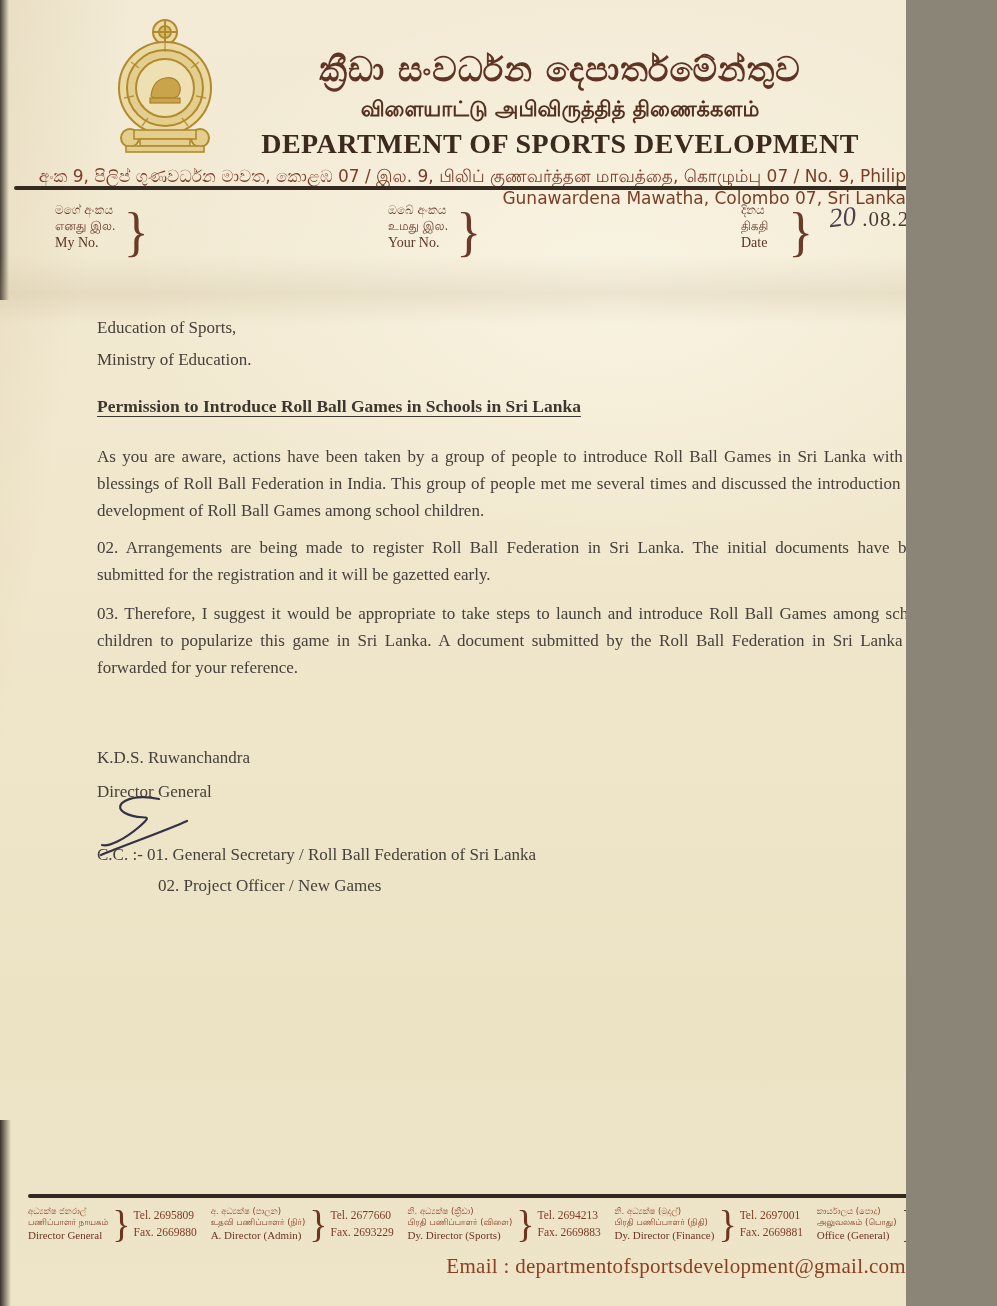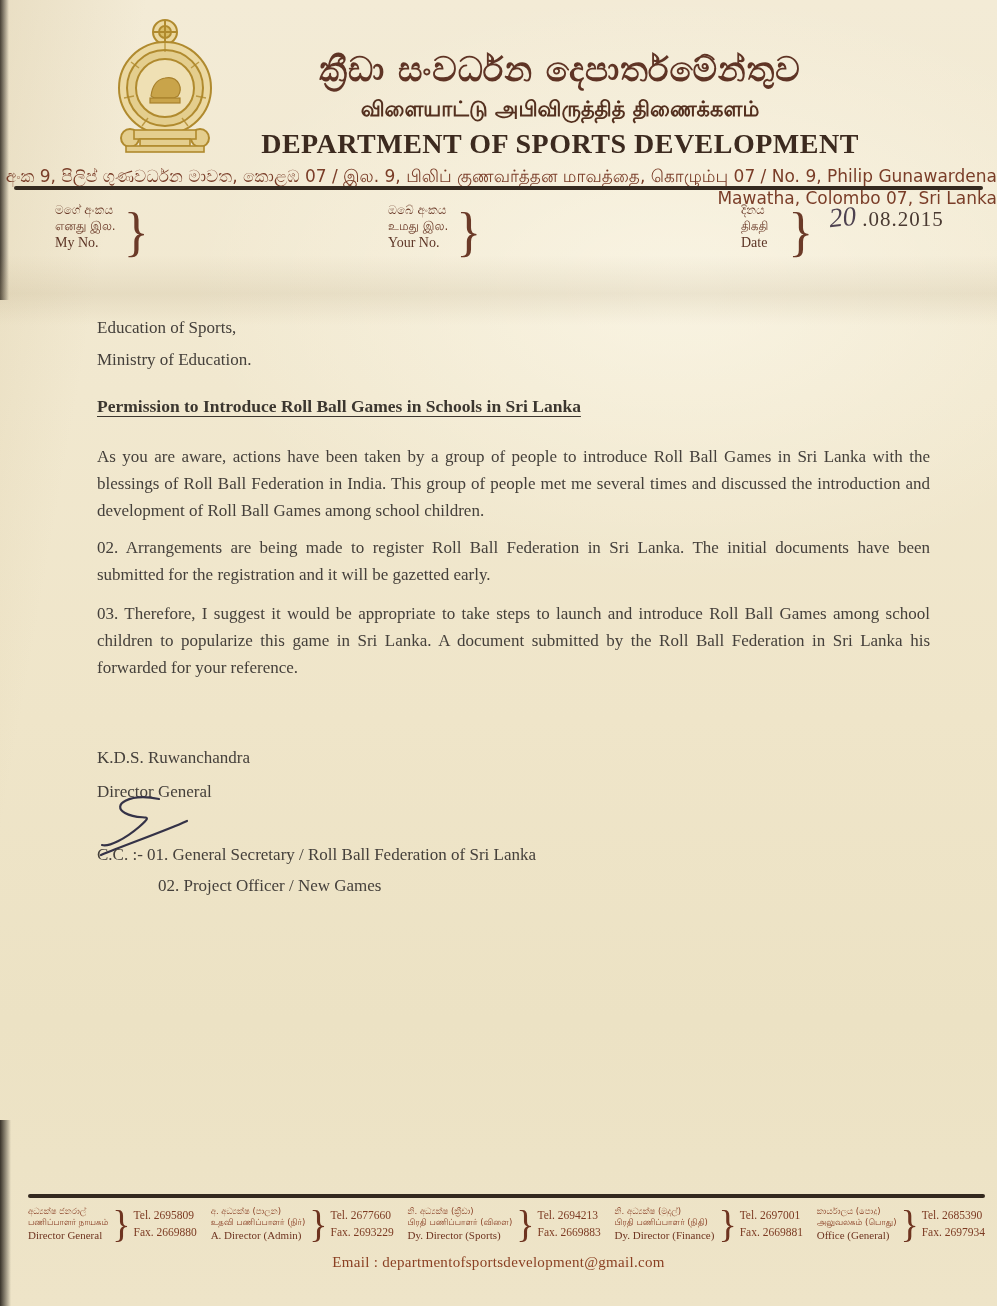--- a/index.html
+++ b/index.html
@@ -1,18 +1,18 @@
 <!DOCTYPE html>
 <html><head>
 <meta charset="utf-8">
 <style>
   * { margin:0; padding:0; box-sizing:border-box; }
   html,body { background:#8b8578; }
   .page {
-    position:relative; width:997px; height:1306px; overflow:hidden;
+    position:relative; width:906px; height:1306px; overflow:hidden;
     font-family:"Liberation Serif", serif;
     background:
       radial-gradient(ellipse 700px 420px at 68% 22%, rgba(255,252,240,.55), rgba(255,252,240,0) 70%),
       linear-gradient(100deg, rgba(214,198,160,.35) 0%, rgba(214,198,160,0) 12%),
       linear-gradient(180deg, #f3ebd6 0%, #f1e8cf 30%, #efe5c9 55%, #ece2c4 78%, #eee4c8 100%);
     color:#46403a;
   }
   
   .scan-edge-top { position:absolute; left:0; top:0; width:9px; height:300px; background:linear-gradient(90deg,#2a241c,rgba(42,36,28,0)); opacity:.85; }
   .scan-edge-bottom { position:absolute; left:0; top:1120px; width:11px; height:186px; background:linear-gradient(90deg,#241f18,rgba(36,31,24,0)); opacity:.9; }
@@ -65,22 +65,22 @@
   .ftr-rule { position:absolute; left:28px; top:1194px; width:957px; height:4px; background:#33281e; border-radius:2px; }
   .ftr-row { position:absolute; left:28px; top:1202px; width:957px; display:flex; justify-content:space-between; }
   .contact { display:flex; align-items:center; color:#8a4026; }
   .c-labels { display:flex; flex-direction:column; line-height:1.3; }
   .c-si { font-size:8.5px; font-family:"DejaVu Sans","Liberation Sans",sans-serif; white-space:nowrap; }
   .c-ta { font-size:8.5px; font-family:"DejaVu Sans","Liberation Sans",sans-serif; white-space:nowrap; }
   .c-en { font-size:11px; font-family:"Liberation Serif",serif; color:#6e3420; white-space:nowrap; }
   .c-brace { font-size:38px; font-weight:200; color:#6e3420; margin:0 3px 0 4px; font-family:"Liberation Serif",serif; }
   .c-nums { display:flex; flex-direction:column; line-height:1.5; font-size:11.5px; color:#7c3a22; white-space:nowrap;
             font-family:"Liberation Serif",serif; }
-  .email-line { position:absolute; left:0; top:1254px; width:100%; text-align:center;
-                font-size:15px; color:#8a3f22; letter-spacing:.3px; }
+  .email-line { position:absolute; left:0; top:1254px; width:100%; text-align:right;
+                font-size:21px; color:#8a3f22; letter-spacing:.3px; }
 </style>
 </head>
 <body>
 
 <div class="page">
   <div class="scan-edge-top"></div>
   <div class="scan-edge-bottom"></div>
   <div class="scan-shadow-band"></div>
 
   <svg class="emblem" viewBox="0 0 122 146">

